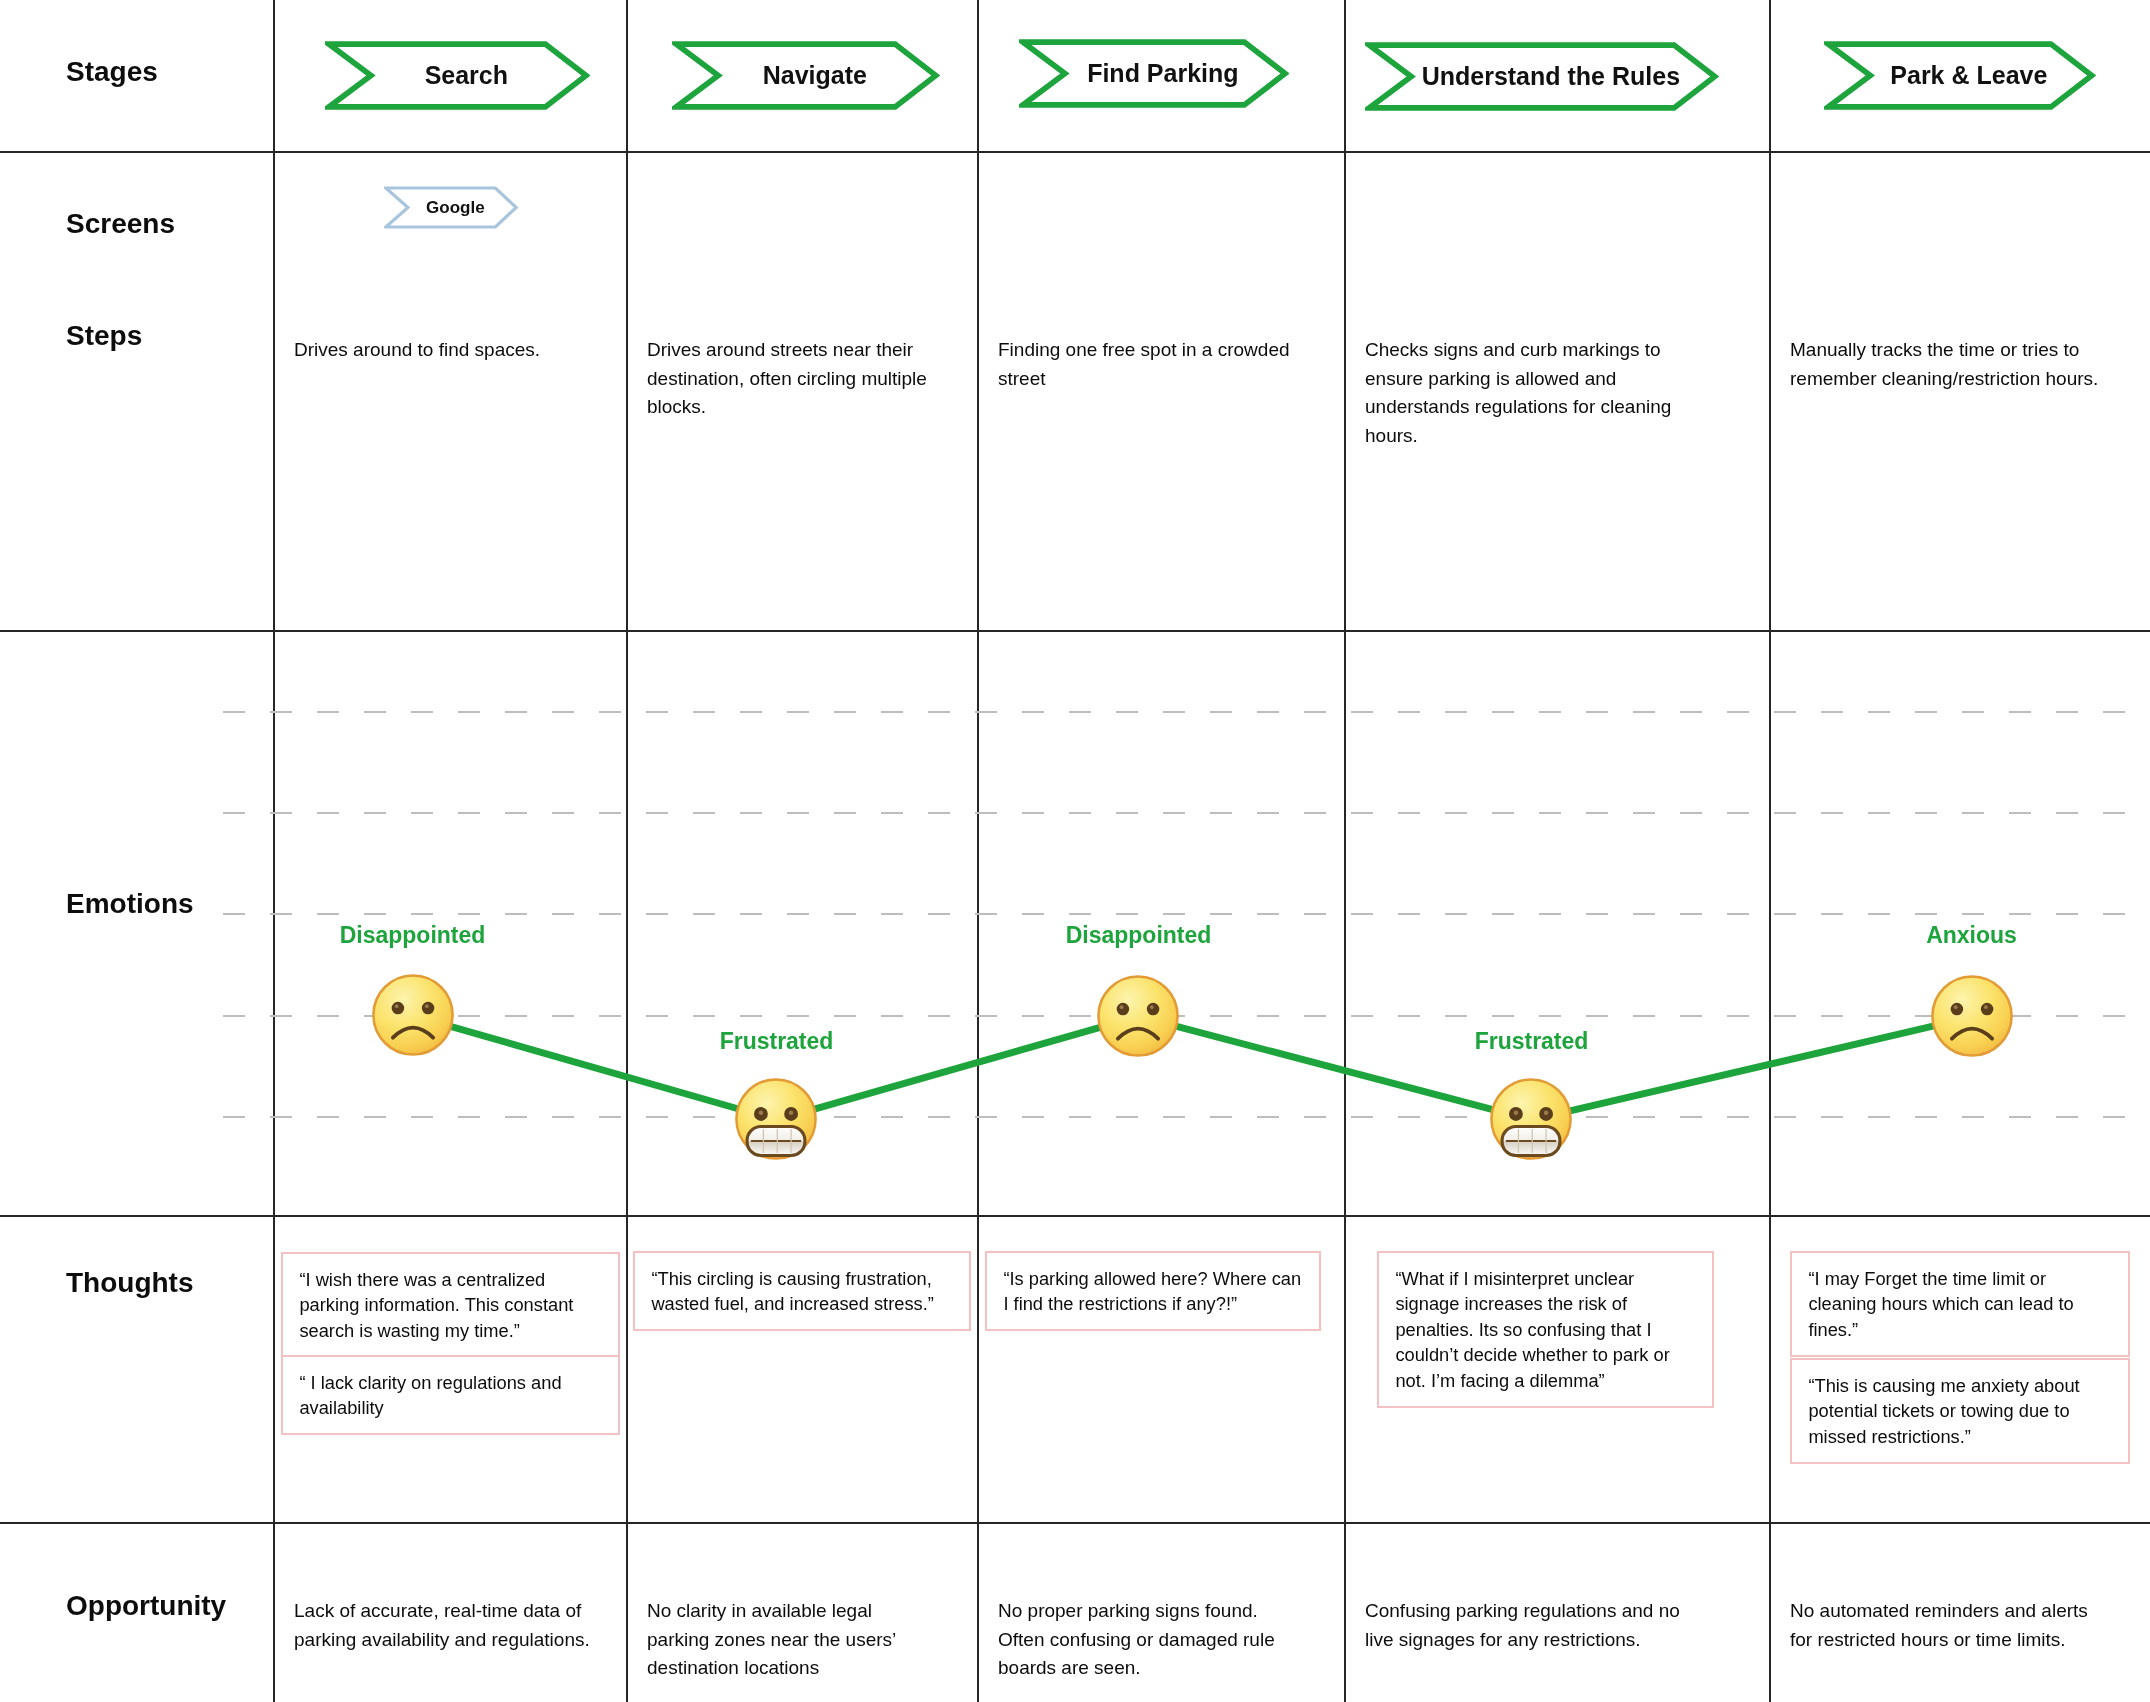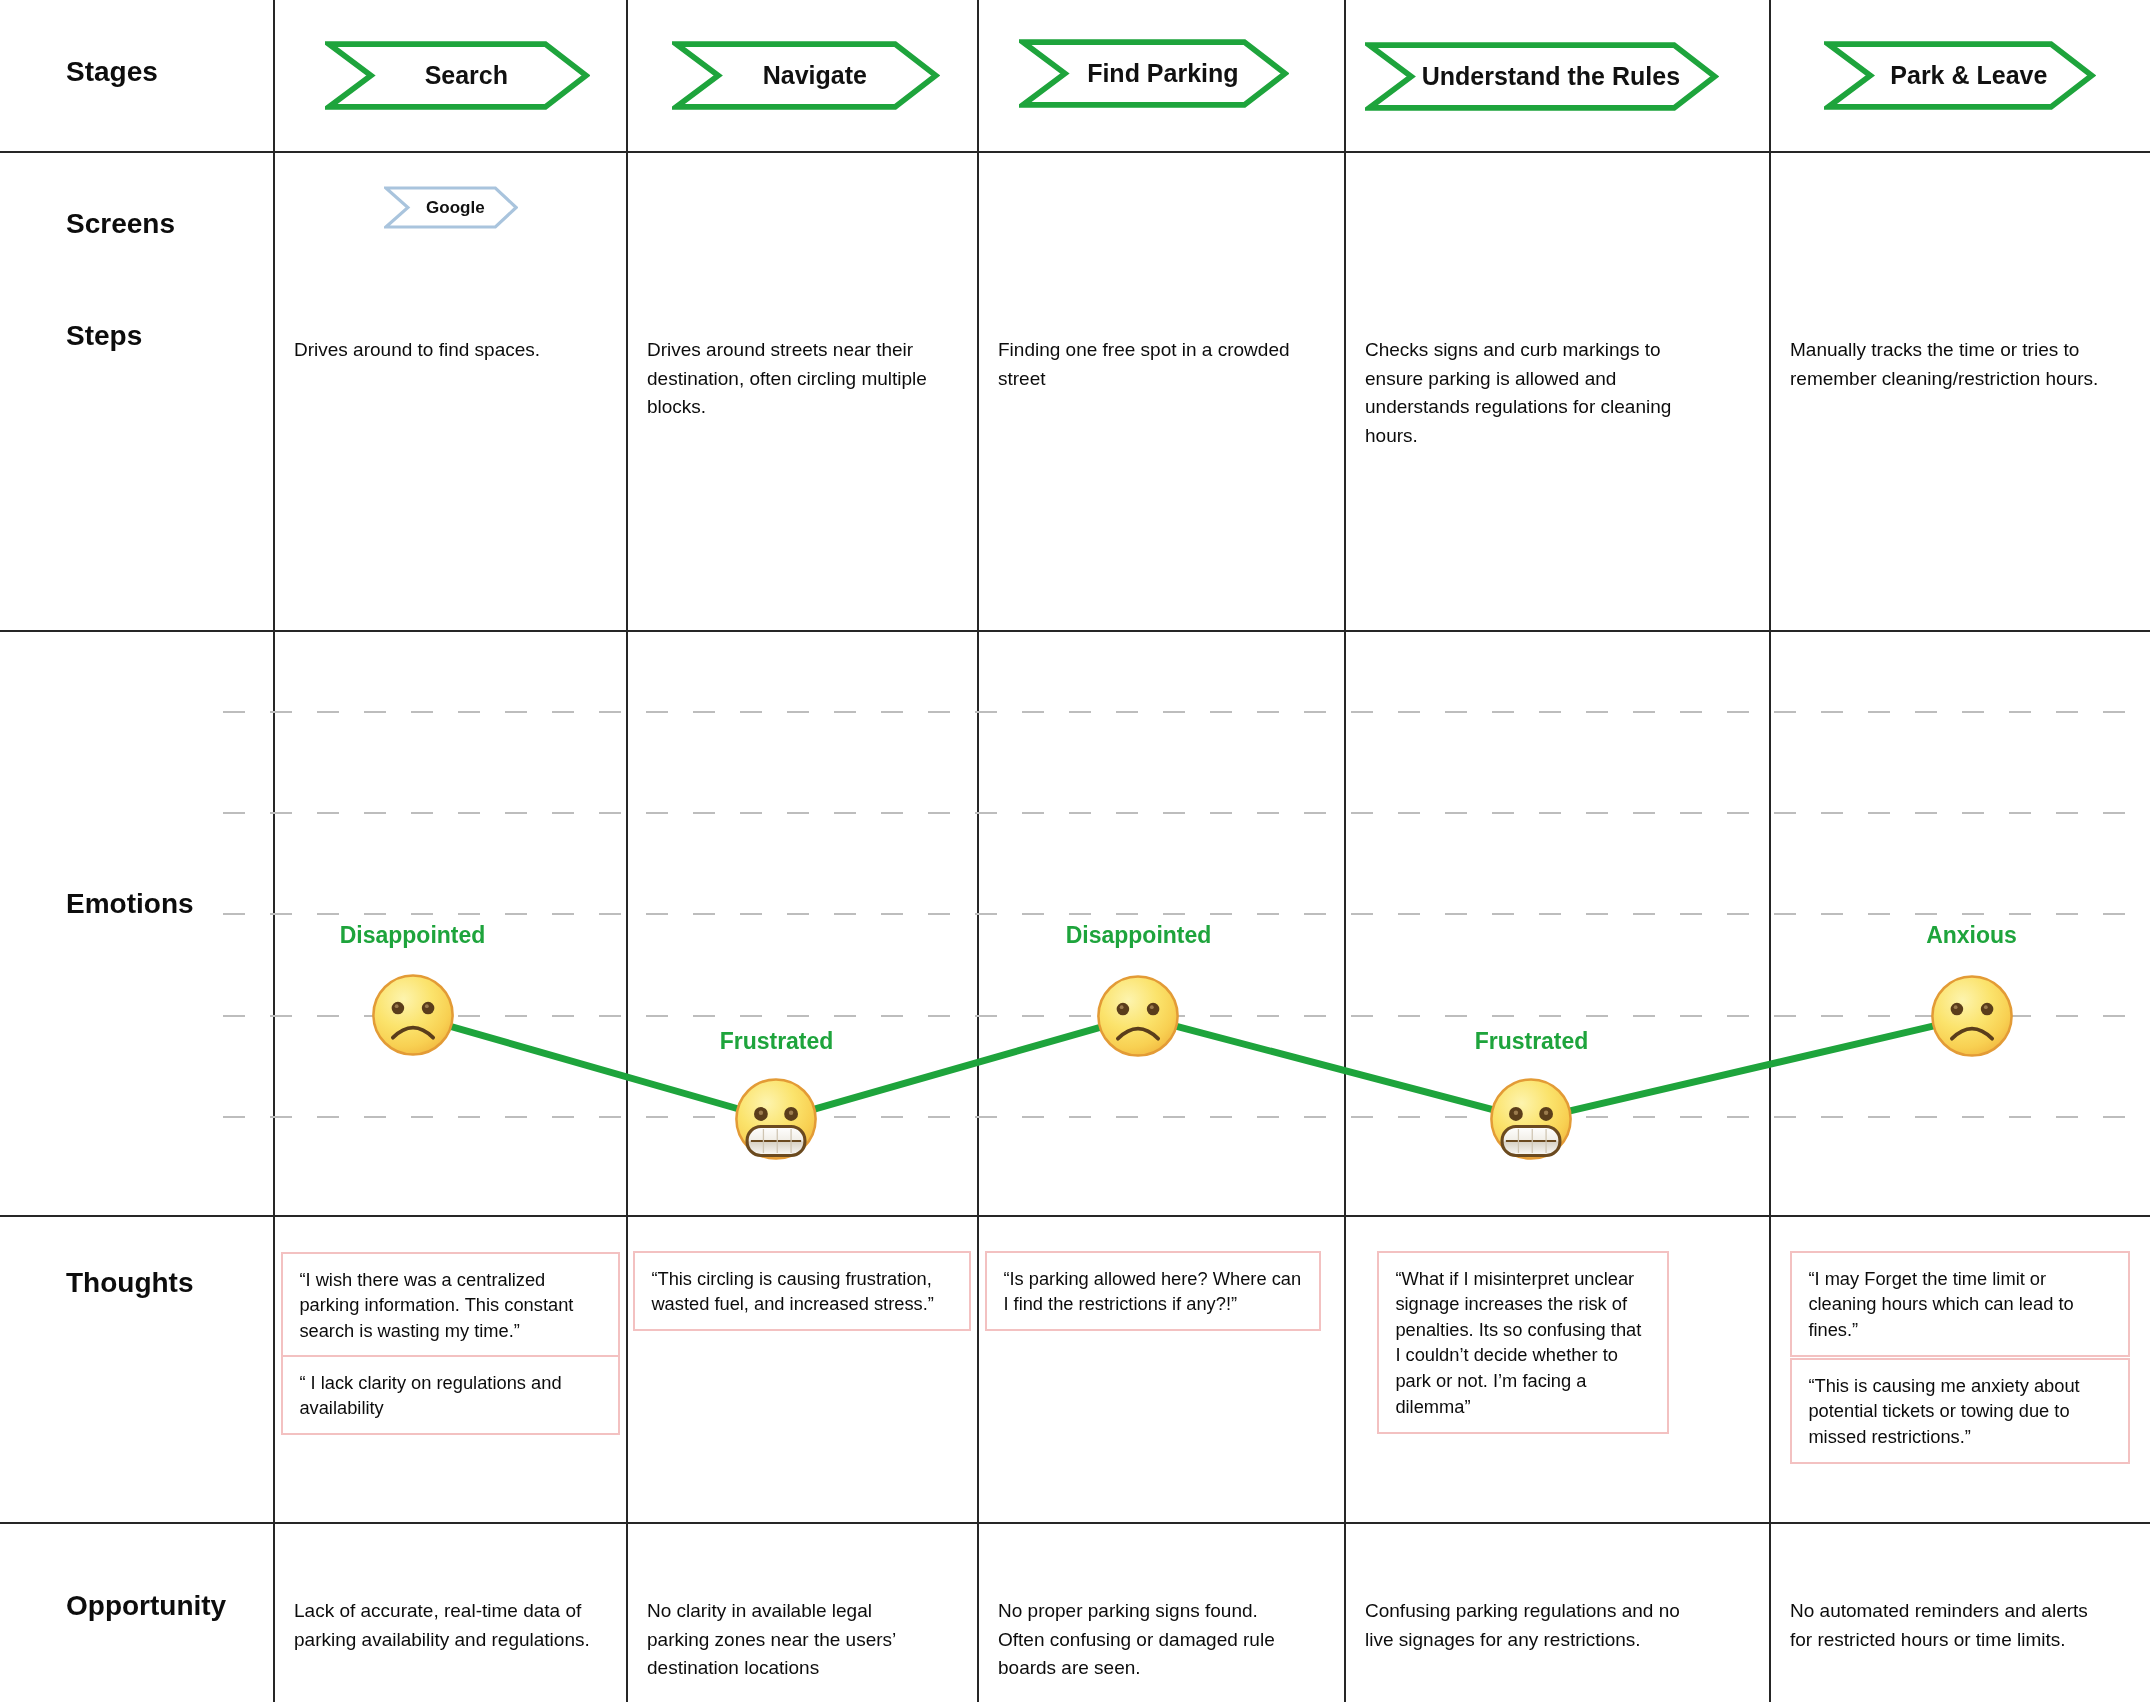--- a/index.html
+++ b/index.html
@@ -180,21 +180,21 @@
       <circle cx="-26" cy="-14" r="3" fill="#9b7b4e"></circle>
     <circle cx="24" cy="-11" r="10" fill="#5a3d1b"></circle>
       <circle cx="22" cy="-14" r="3" fill="#9b7b4e"></circle>
     <path d="M-32,36 Q0,4 32,36" stroke="#5a3d1b" stroke-width="6" fill="none" stroke-linecap="round"></path>
   </svg>
 
   <div class="thought-box" style="left:281px;top:1252px;width:339px">“I wish there was a centralized parking information. This constant search is wasting my time.”</div>
   <div class="thought-box" style="left:281px;top:1355px;width:339px">“ I lack clarity on regulations and availability</div>
   <div class="thought-box" style="left:633px;top:1251px;width:338px">“This circling is causing frustration, wasted fuel, and increased stress.”</div>
   <div class="thought-box" style="left:985px;top:1251px;width:336px">“Is parking allowed here? Where can I find the restrictions if any?!”</div>
-  <div class="thought-box" style="left:1377px;top:1251px;width:292px">“What if I misinterpret unclear signage increases the risk of penalties. Its so confusing that I couldn’t decide whether to park or not. I’m facing a dilemma”</div>
+  <div class="thought-box" style="left:1377px;top:1251px;width:337px">“What if I misinterpret unclear signage increases the risk of penalties. Its so confusing that I couldn’t decide whether to park or not. I’m facing a dilemma”</div>
   <div class="thought-box" style="left:1790px;top:1251px;width:340px">“I may Forget the time limit or cleaning hours which can lead to fines.”</div>
   <div class="thought-box" style="left:1790px;top:1358px;width:340px">“This is causing me anxiety about potential tickets or towing due to missed restrictions.”</div>
 
   <div class="opp-text" style="left:294px;top:1577px;width:303px">Lack of accurate, real-time data of parking availability and regulations.</div>
   <div class="opp-text" style="left:647px;top:1577px;width:290px">No clarity in available legal parking zones near the users’ destination locations</div>
   <div class="opp-text" style="left:998px;top:1577px;width:303px">No proper parking signs found. Often confusing or damaged rule boards are seen.</div>
   <div class="opp-text" style="left:1365px;top:1577px;width:328px">Confusing parking regulations and no live signages for any restrictions.</div>
   <div class="opp-text" style="left:1790px;top:1577px;width:322px">No automated reminders and alerts for restricted hours or time limits.</div>
 
 </div>

